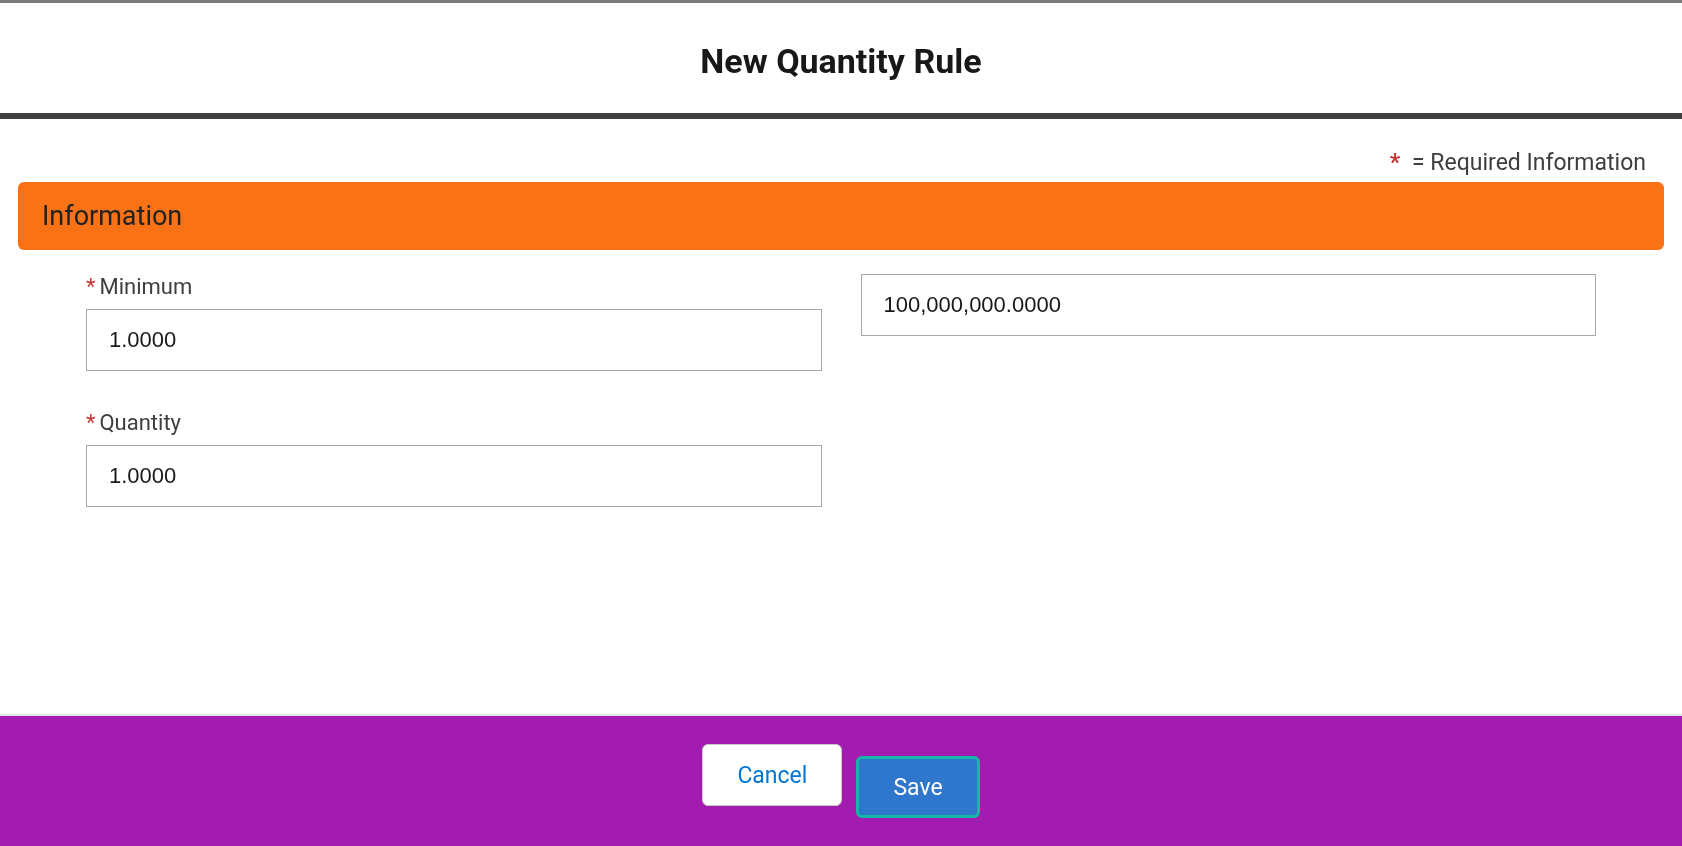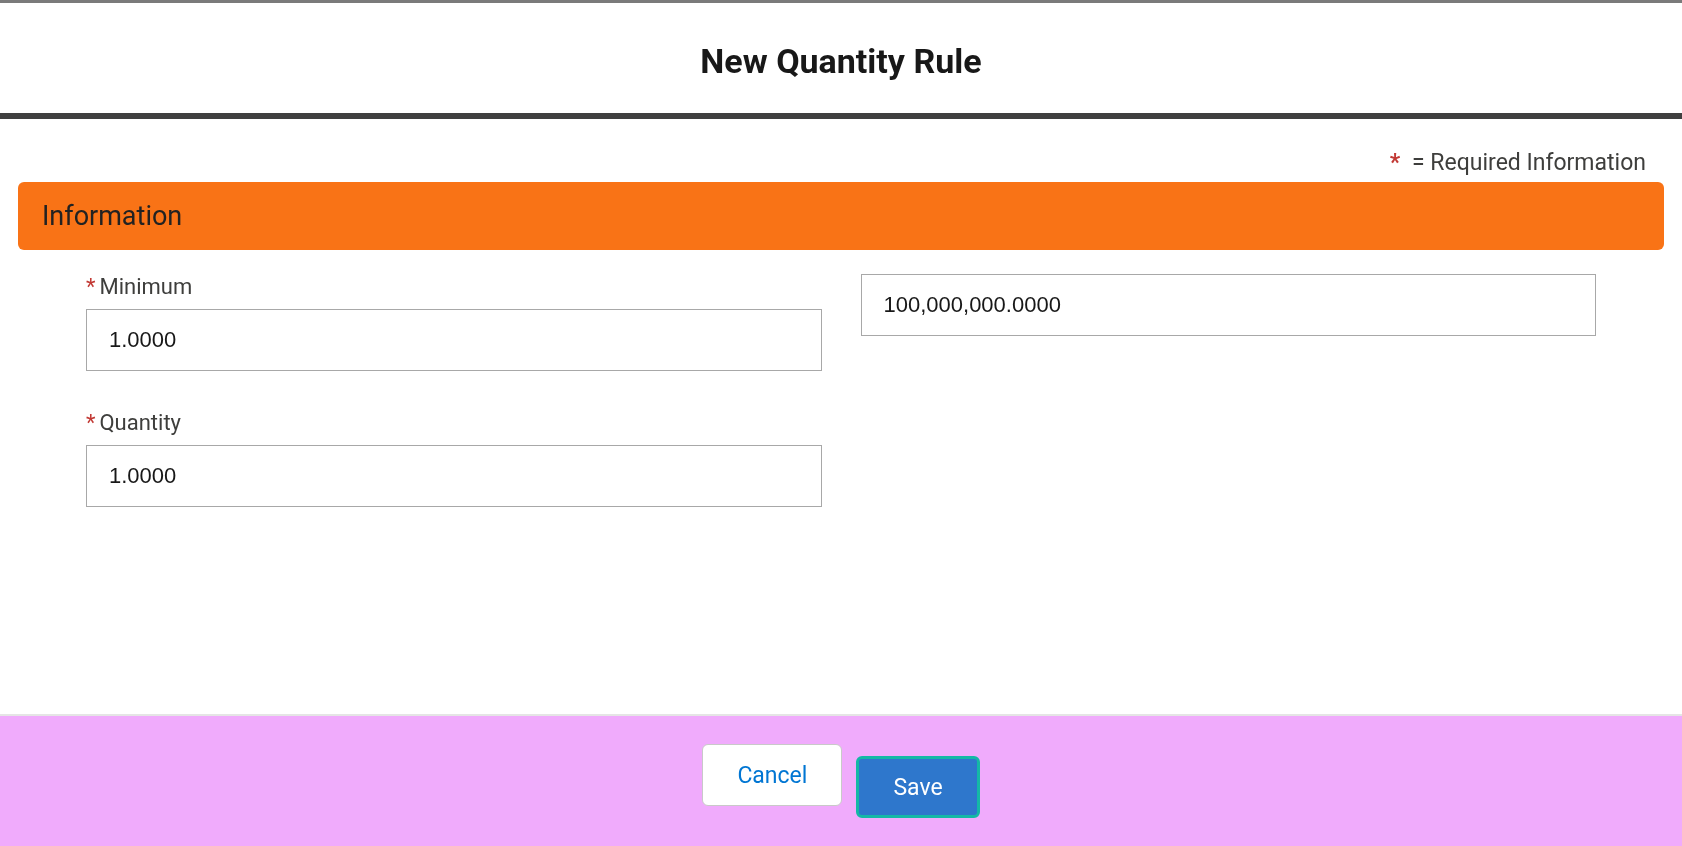--- a/index.html
+++ b/index.html
@@ -84,21 +84,21 @@
       padding: 0 22px;
       font-size: 22px;
       color: #181818;
       background: #fff;
       outline: none;
     }
     .placeholder-cell {
       
     }
     .footer {
-      background: #f0abfc;
+      background: #a21caf;
       border-top: 2px solid #e5e5e5;
       padding: 28px 0;
       display: flex;
       justify-content: center;
       gap: 14px;
     }
     .btn {
       height: 62px;
       padding: 0 34px;
       font-size: 23px;

